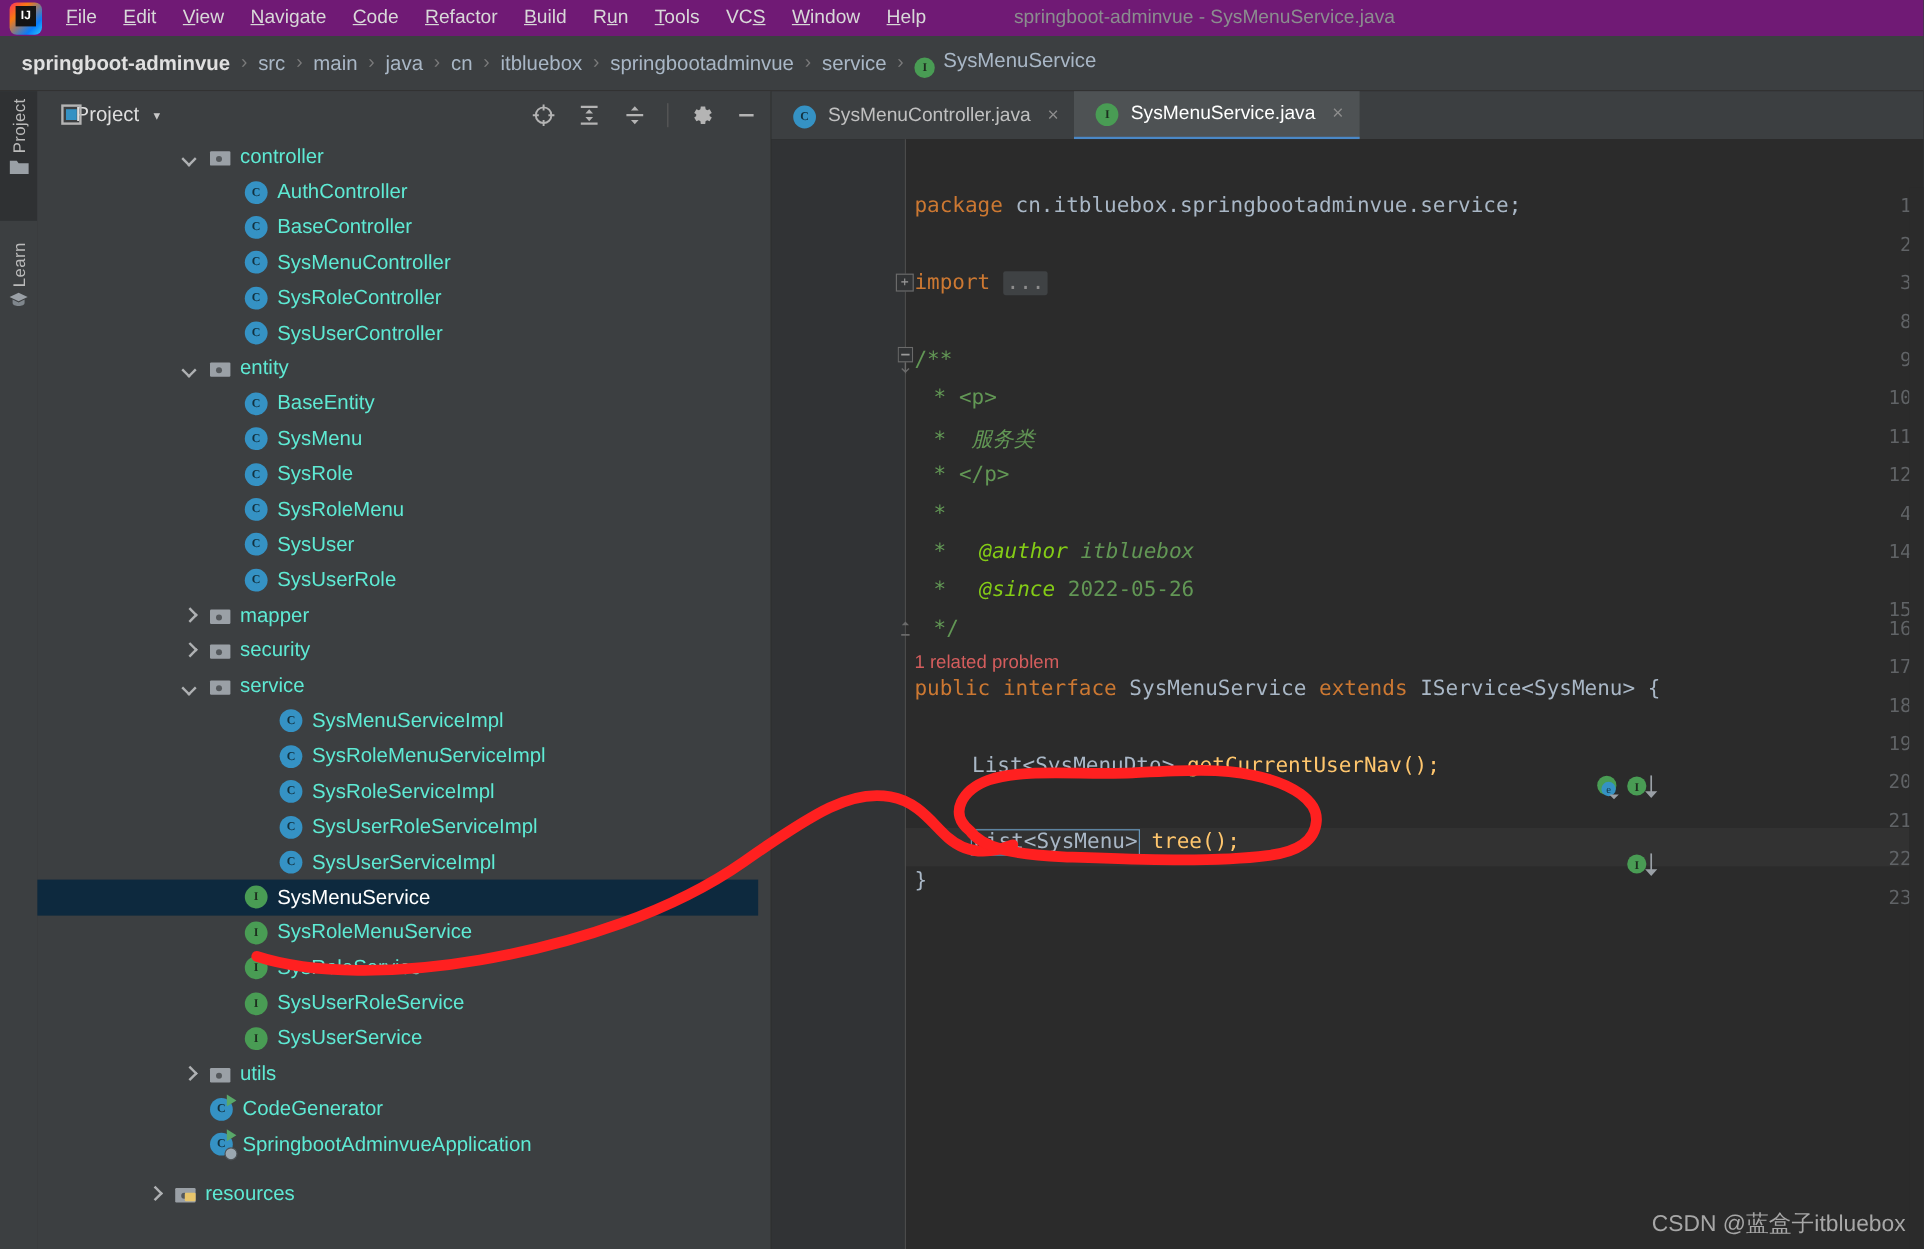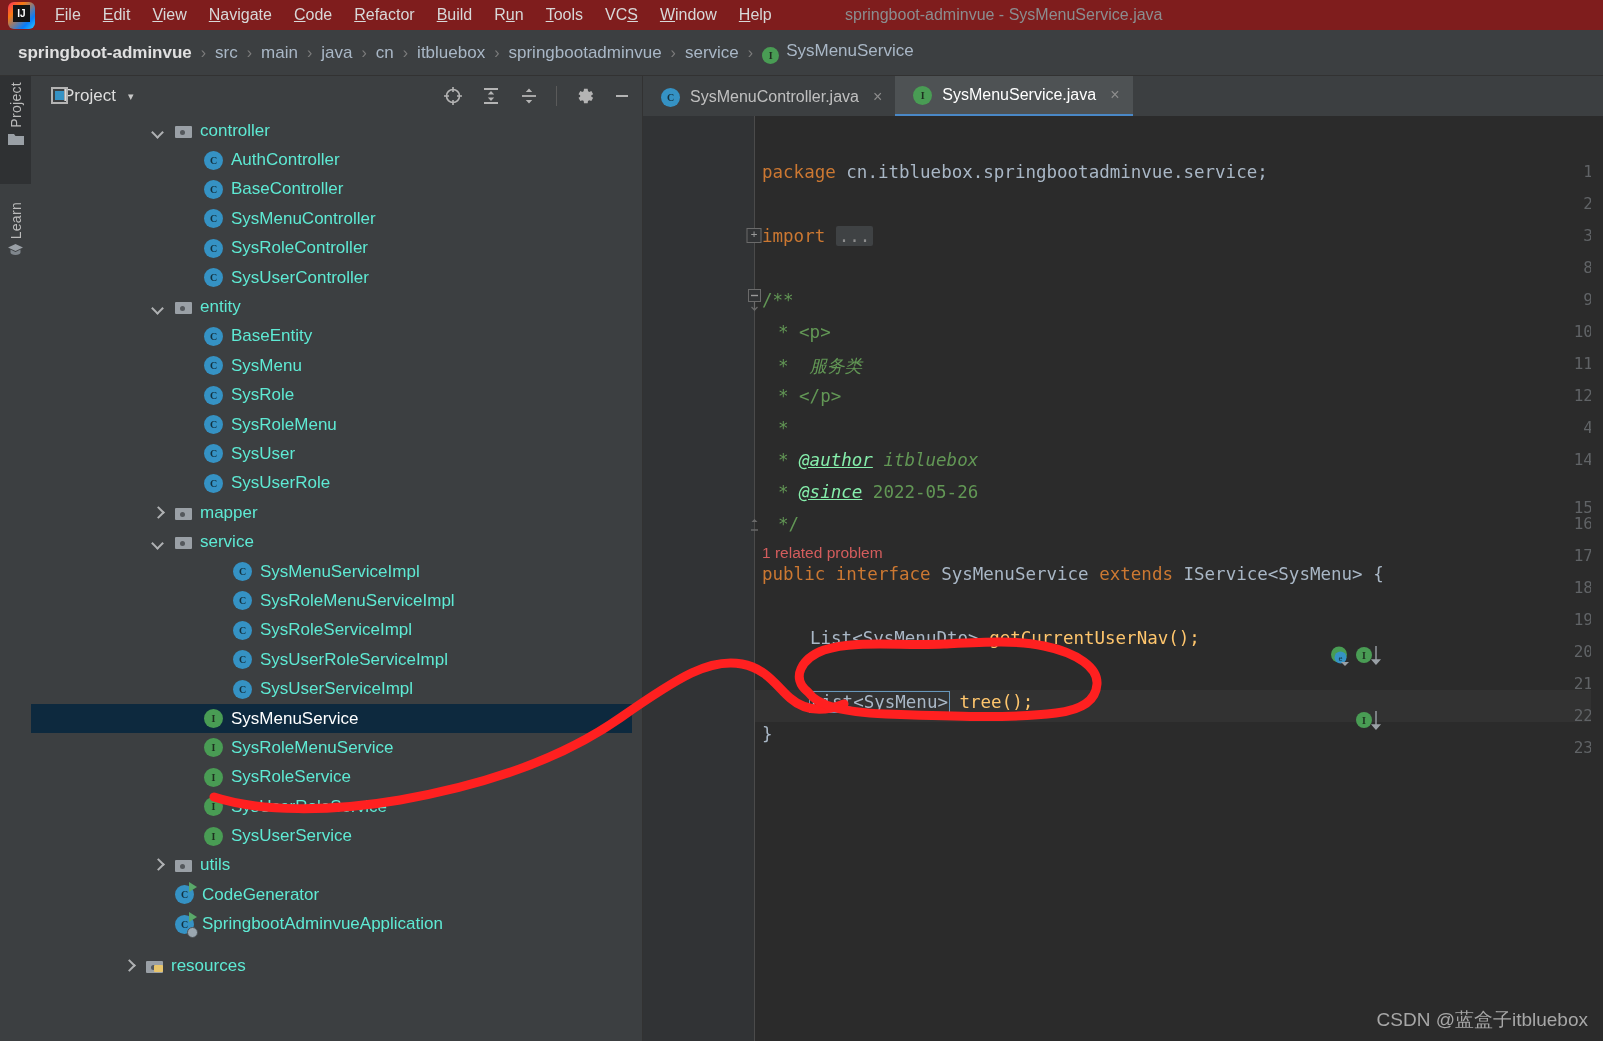--- a/index.html
+++ b/index.html
@@ -4,21 +4,21 @@
 <style>
   html,body{margin:0;padding:0;background:#3c3f41;}
   body{
     width:1603px;height:1041px;overflow:hidden;position:relative;
     font-family:"Liberation Sans","DejaVu Sans",sans-serif;
     color:#bbbbbb;-webkit-font-smoothing:antialiased;
   }
   .ide{position:absolute;inset:0;background:#3c3f41;}
 
   
-  .titlebar{position:absolute;left:0;top:0;width:1603px;height:30px;background:#7f1d1d;}
+  .titlebar{position:absolute;left:0;top:0;width:1603px;height:30px;background:#701a75;}
   .ij-logo{position:absolute;left:8px;top:2px;width:27px;height:27px;border-radius:6px;
     background:linear-gradient(135deg,#fe315d 0%,#f97a12 30%,#087cfa 75%,#2bc8fd 100%);}
   .ij-logo::after{content:"IJ";position:absolute;left:5px;top:3px;width:17px;height:17px;
     background:#141414;color:#fff;font-size:10px;font-weight:bold;line-height:17px;text-align:center;
     font-family:"Liberation Sans",sans-serif;}
   .menubar{position:absolute;left:44px;top:0;height:30px;display:flex;align-items:center;}
   .menubar span{padding:0 11px;font-size:16px;color:#d8d8d8;line-height:30px;cursor:default;}
   .menubar span u{text-decoration:underline;}
   .win-title{position:absolute;left:845px;top:0;height:30px;line-height:30px;font-size:16px;color:#8b8d8f;}
 
@@ -93,21 +93,21 @@
   .gutter-sep{position:absolute;left:111px;top:0;width:1px;height:925px;background:#4b4b4b;}
   .ln{position:absolute;right:10px;color:#606366;font-size:16px;text-align:right;width:100px;}
   .gut-mark{position:absolute;}
   .codeline{position:absolute;left:119px;white-space:pre;color:#a9b7c6;}
   .cur-line{position:absolute;left:0;width:960px;height:32px;background:#323232;}
 
   .k{color:#cc7832;}   
   .s{color:#a9b7c6;}   
   .cm{color:#629755;}  
   .cmi{color:#629755;font-style:italic;} 
-  .tagu{color:#86efac;text-decoration:underline;font-style:italic;}
+  .tagu{color:#84cc16;font-style:italic;margin-left:17px;}
   .mth{color:#ffc66d;} 
   .warnlbl{color:#d45d5d;font-family:"Liberation Sans",sans-serif;font-size:15.5px;}
   .fold{position:absolute;width:13px;height:13px;border:1px solid #6a6a6a;color:#9a9a9a;font-size:11px;
       text-align:center;line-height:11px;background:#313335;}
   .dots{background:#3f4244;padding:0 3px;border-radius:2px;color:#8d8d8d;}
   .selbox{border:1px solid #6897bb;padding:0 1px;margin:0 -1px;}
 
   .ed-scrollbar{position:absolute;right:0;top:40px;width:12px;height:925px;background:#2b2b2b;}
 
   .watermark{position:absolute;right:15px;bottom:8px;font-size:19px;color:#a7a7a7;
@@ -304,20 +304,28 @@
         </div>
         <div class="row" style="padding-left: 120px;">
           <span class="arrow right"></span>
           <span style="width: 10px; flex: 0 0 auto;"></span>
           <span class="folder">
             <i></i>
           </span>
           <span class="lbl">mapper</span>
         </div>
         <div class="row" style="padding-left: 120px;">
+          <span class="arrow right"></span>
+          <span style="width: 10px; flex: 0 0 auto;"></span>
+          <span class="folder">
+            <i></i>
+          </span>
+          <span class="lbl">security</span>
+        </div>
+        <div class="row" style="padding-left: 120px;">
           <span class="arrow down"></span>
           <span style="width: 10px; flex: 0 0 auto;"></span>
           <span class="folder">
             <i></i>
           </span>
           <span class="lbl">service</span>
         </div>
         <div class="row" style="padding-left: 178px;">
           <span class="arrow"></span>
           <span style="width: 10px; flex: 0 0 auto;"></span>

